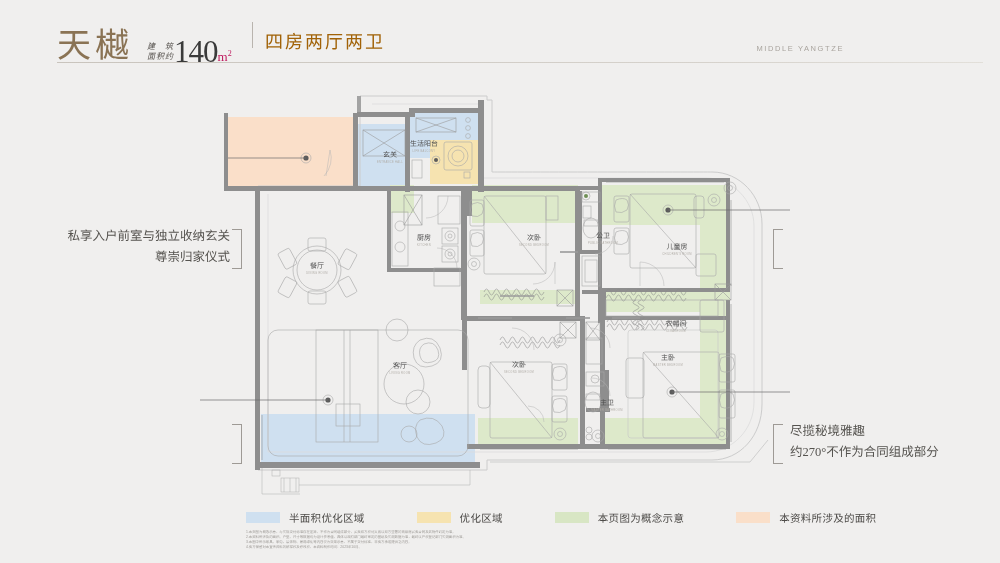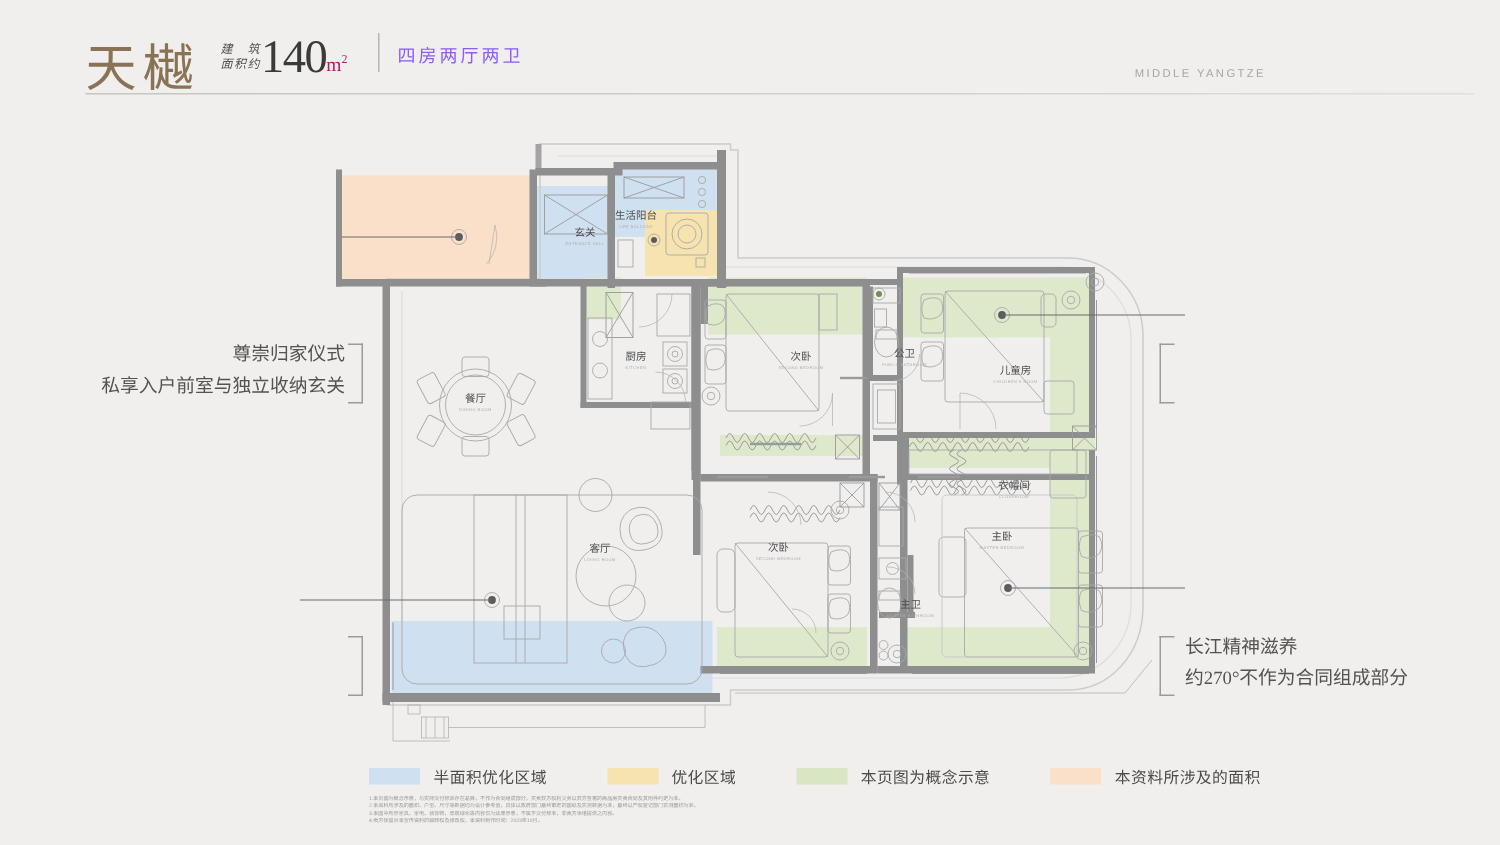--- a/index.html
+++ b/index.html
@@ -26,30 +26,31 @@
   .hd-areawrap{position:absolute;left:147px;top:22px;display:flex;align-items:flex-end;}
   .hd-arealabel{
     font-size:8px;line-height:10px;color:#55514d;
     letter-spacing:1px;padding-bottom:5px;width:27px;font-style:italic;
   }
   .hd-arealabel div{white-space:nowrap;}
   .hd-areanum{
     font-size:31px;line-height:31px;color:#3a3a3a;
     font-family:"Liberation Serif","DejaVu Serif",serif;
     letter-spacing:-1px;
+    margin-top:14px;
   }
   .hd-areaunit{font-size:13px;color:#be185d;padding-bottom:2px;}
   .hd-areaunit sup{font-size:8px;}
   .hd-sep{
     position:absolute;left:252px;top:22px;
     width:1px;height:26px;background:#b9b4ae;
   }
   .hd-rooms{
     position:absolute;left:265px;top:27px;
-    font-size:12px;letter-spacing:2px;color:#8b5cf6;white-space:nowrap;
+    font-size:18px;letter-spacing:2px;color:#a16207;white-space:nowrap;
   }
   .hd-brand{
     position:absolute;right:20px;top:44px;
     font-size:7.5px;letter-spacing:1.6px;color:#a9a49e;
     font-family:"Liberation Sans","DejaVu Sans",sans-serif;
   }
   .hd-rule{
     position:absolute;left:57px;top:62px;width:926px;height:1px;
     background:linear-gradient(to right,#c9c4bd,#d6d2cc 70%,#e2dfd9);
   }
@@ -62,21 +63,21 @@
   .bracket.left{border-width:1px 1px 1px 0;border-left:none;width:9px;}
   .bracket.right{border-width:1px 0 1px 1px;width:9px;}
 
   
   .plan{position:absolute;left:0;top:0;width:1000px;height:563px;}
   .plan svg{display:block;}
 
   
   .legend{
     position:absolute;left:246px;top:510px;
-    display:flex;align-items:center;gap:0px;
+    display:flex;align-items:center;gap:12px;
   }
   .lg-item{display:flex;align-items:center;margin-right:40px;}
   .lg-sw{width:34px;height:11px;display:inline-block;margin-right:9px;}
   .lg-tx{font-size:10.5px;color:#4d4b48;white-space:nowrap;letter-spacing:.3px;}
 
   
   .disc{position:absolute;left:246px;top:530px;width:520px;}
   .disc p{
     margin:0 0 .5px 0;
     font-size:3.4px;line-height:4.4px;color:#9d9a96;
@@ -494,32 +495,32 @@
           </g>
           <g>
             <text class="rmN" x="668" y="360">主卧</text>
             <text class="rmE" x="668" y="366">MASTER BEDROOM</text>
           </g>
         </g>
   </svg>
   </div>
 
   <div class="callout left" style="left:18px;top:226px;width:212px;">
+    <div>私享入户前室与独立收纳玄关</div>
     <div>尊崇归家仪式</div>
-    <div>私享入户前室与独立收纳玄关</div>
   </div>
   <div class="bracket left" style="left:232px;top:229px;height:38px;"></div>
 
   <div class="bracket left" style="left:232px;top:424px;height:38px;"></div>
 
   <div class="bracket right" style="left:773px;top:229px;height:38px;"></div>
 
   <div class="bracket right" style="left:773px;top:424px;height:38px;"></div>
   <div class="callout right" style="left:790px;top:421px;width:210px;">
-    <div>长江精神滋养</div>
+    <div>尽揽秘境雅趣</div>
     <div>约270°不作为合同组成部分</div>
   </div>
 
   <div class="legend" id="legend">
       <div class="lg-item">
         <span class="lg-sw" style="background: rgb(207, 224, 240);"></span>
         <span class="lg-tx">半面积优化区域</span>
       </div>
       <div class="lg-item">
         <span class="lg-sw" style="background: rgb(246, 227, 176);"></span>

